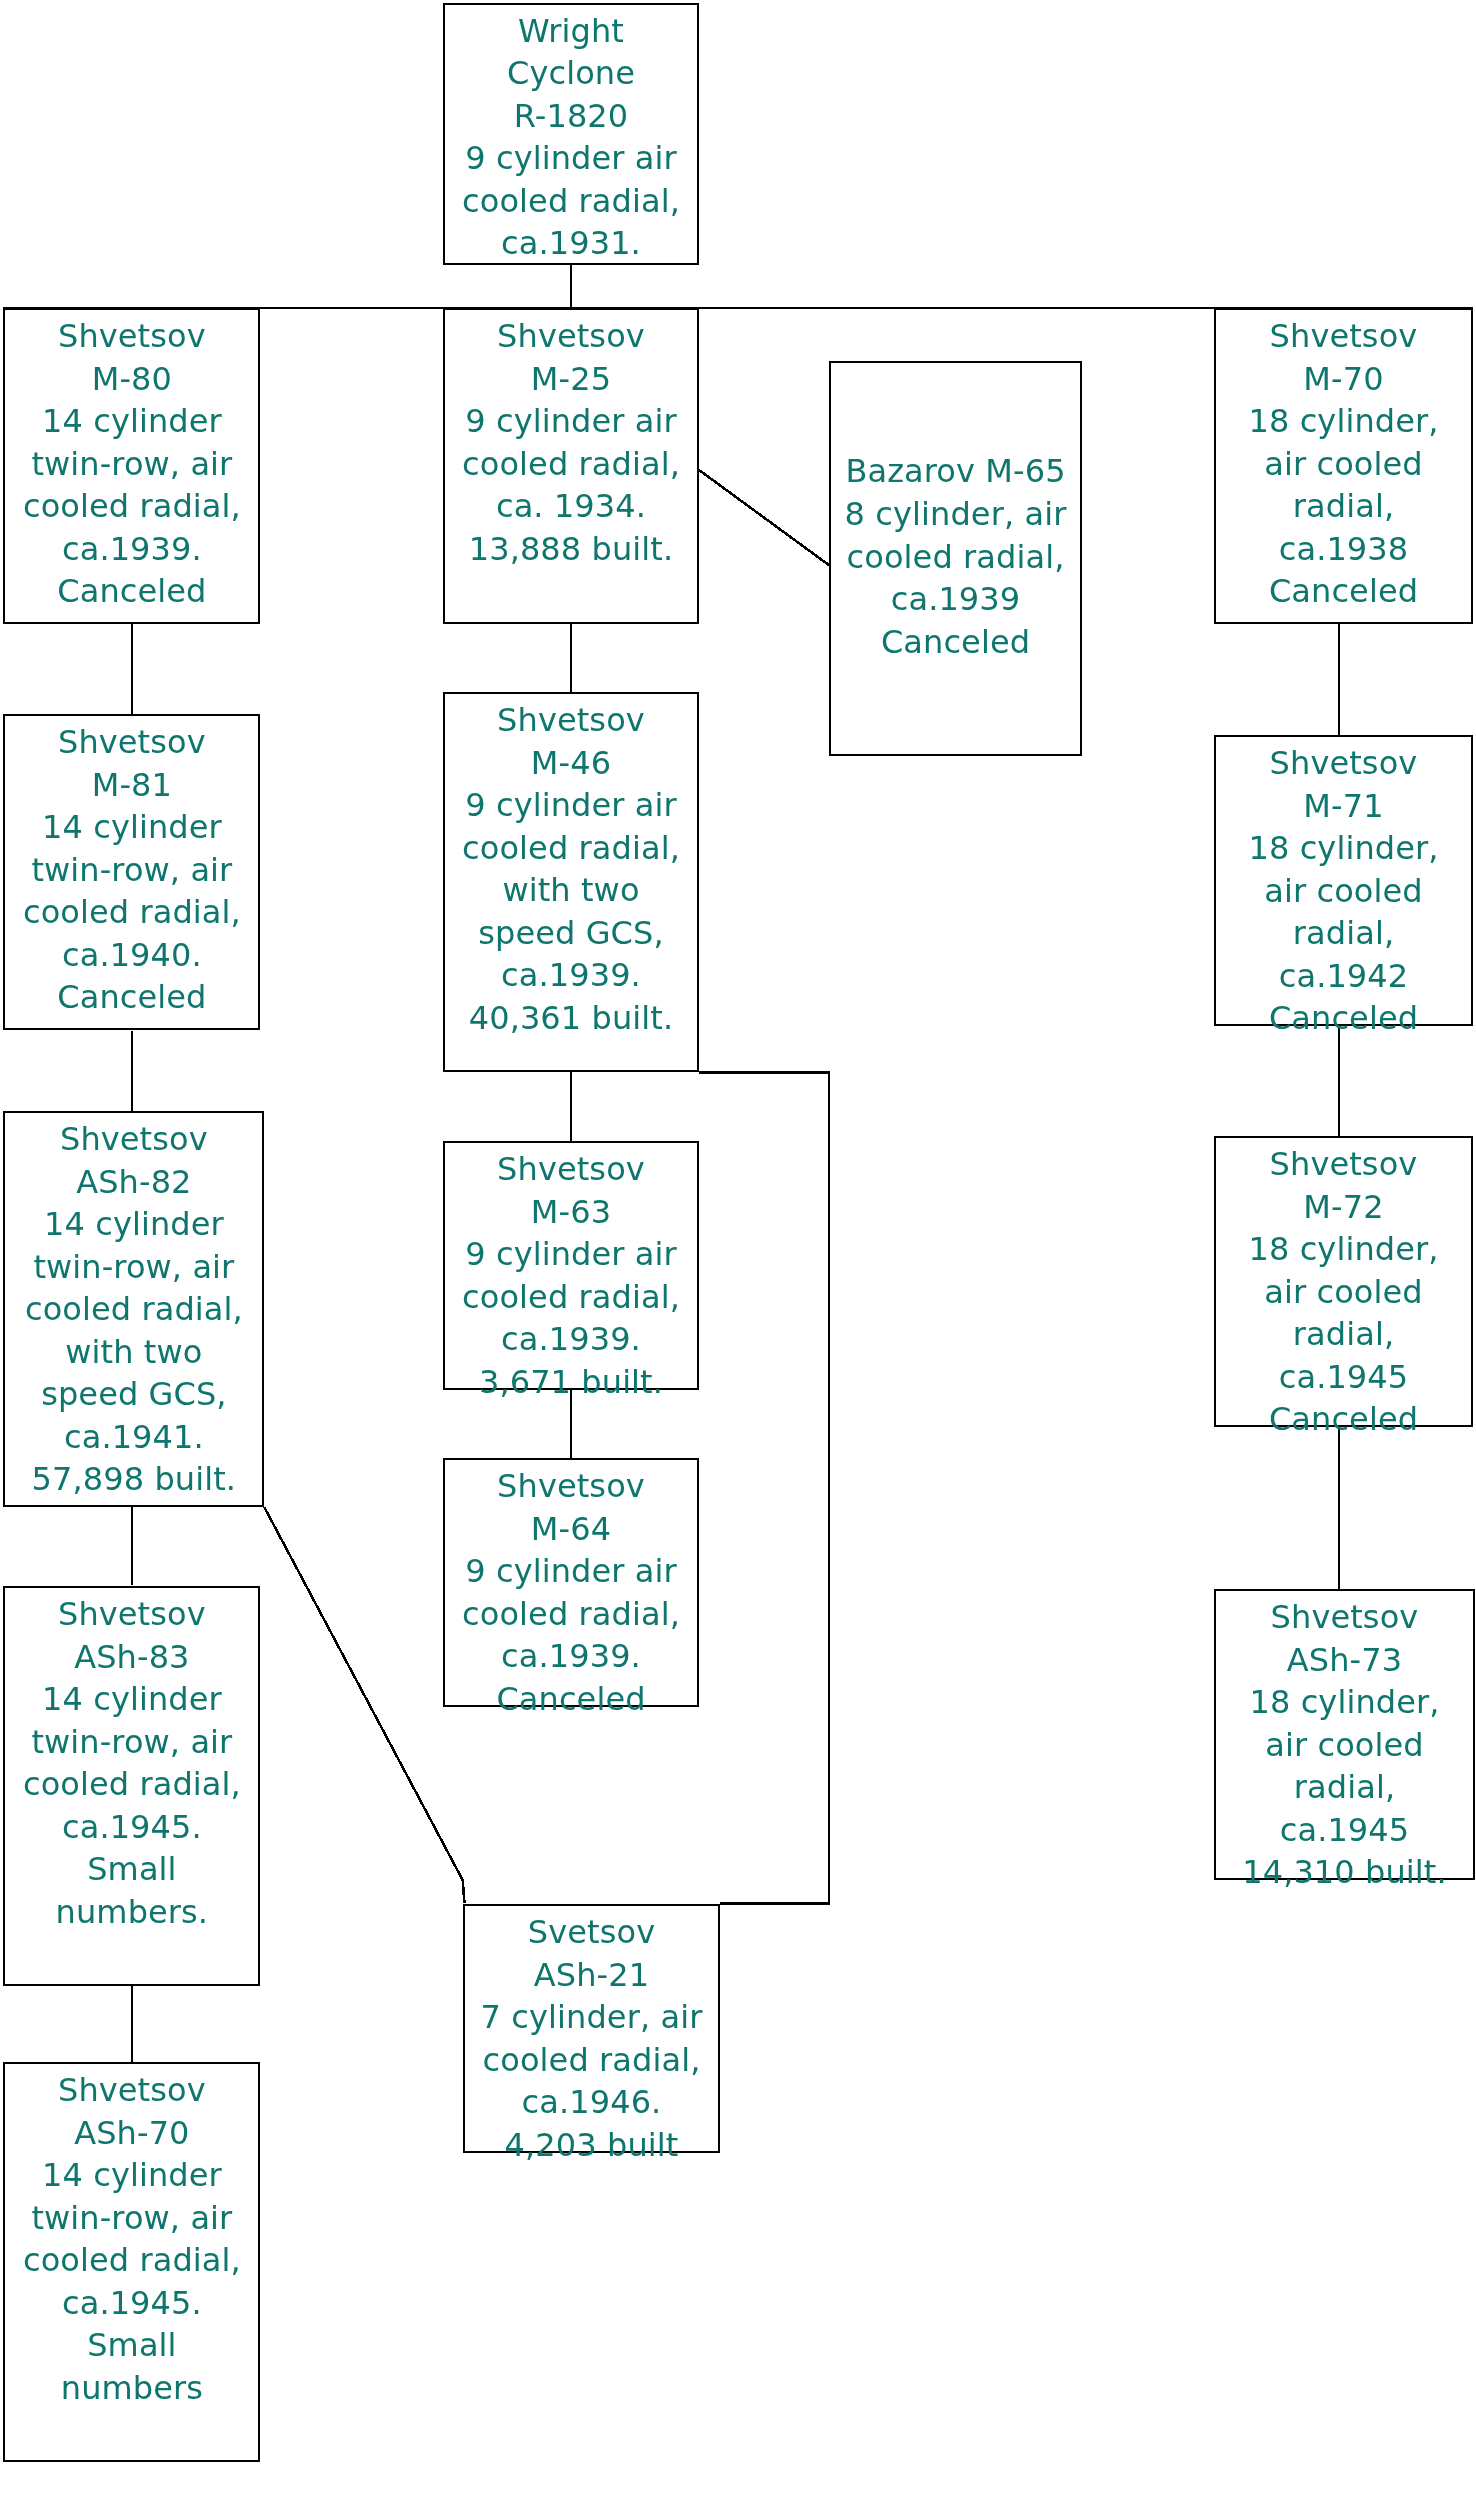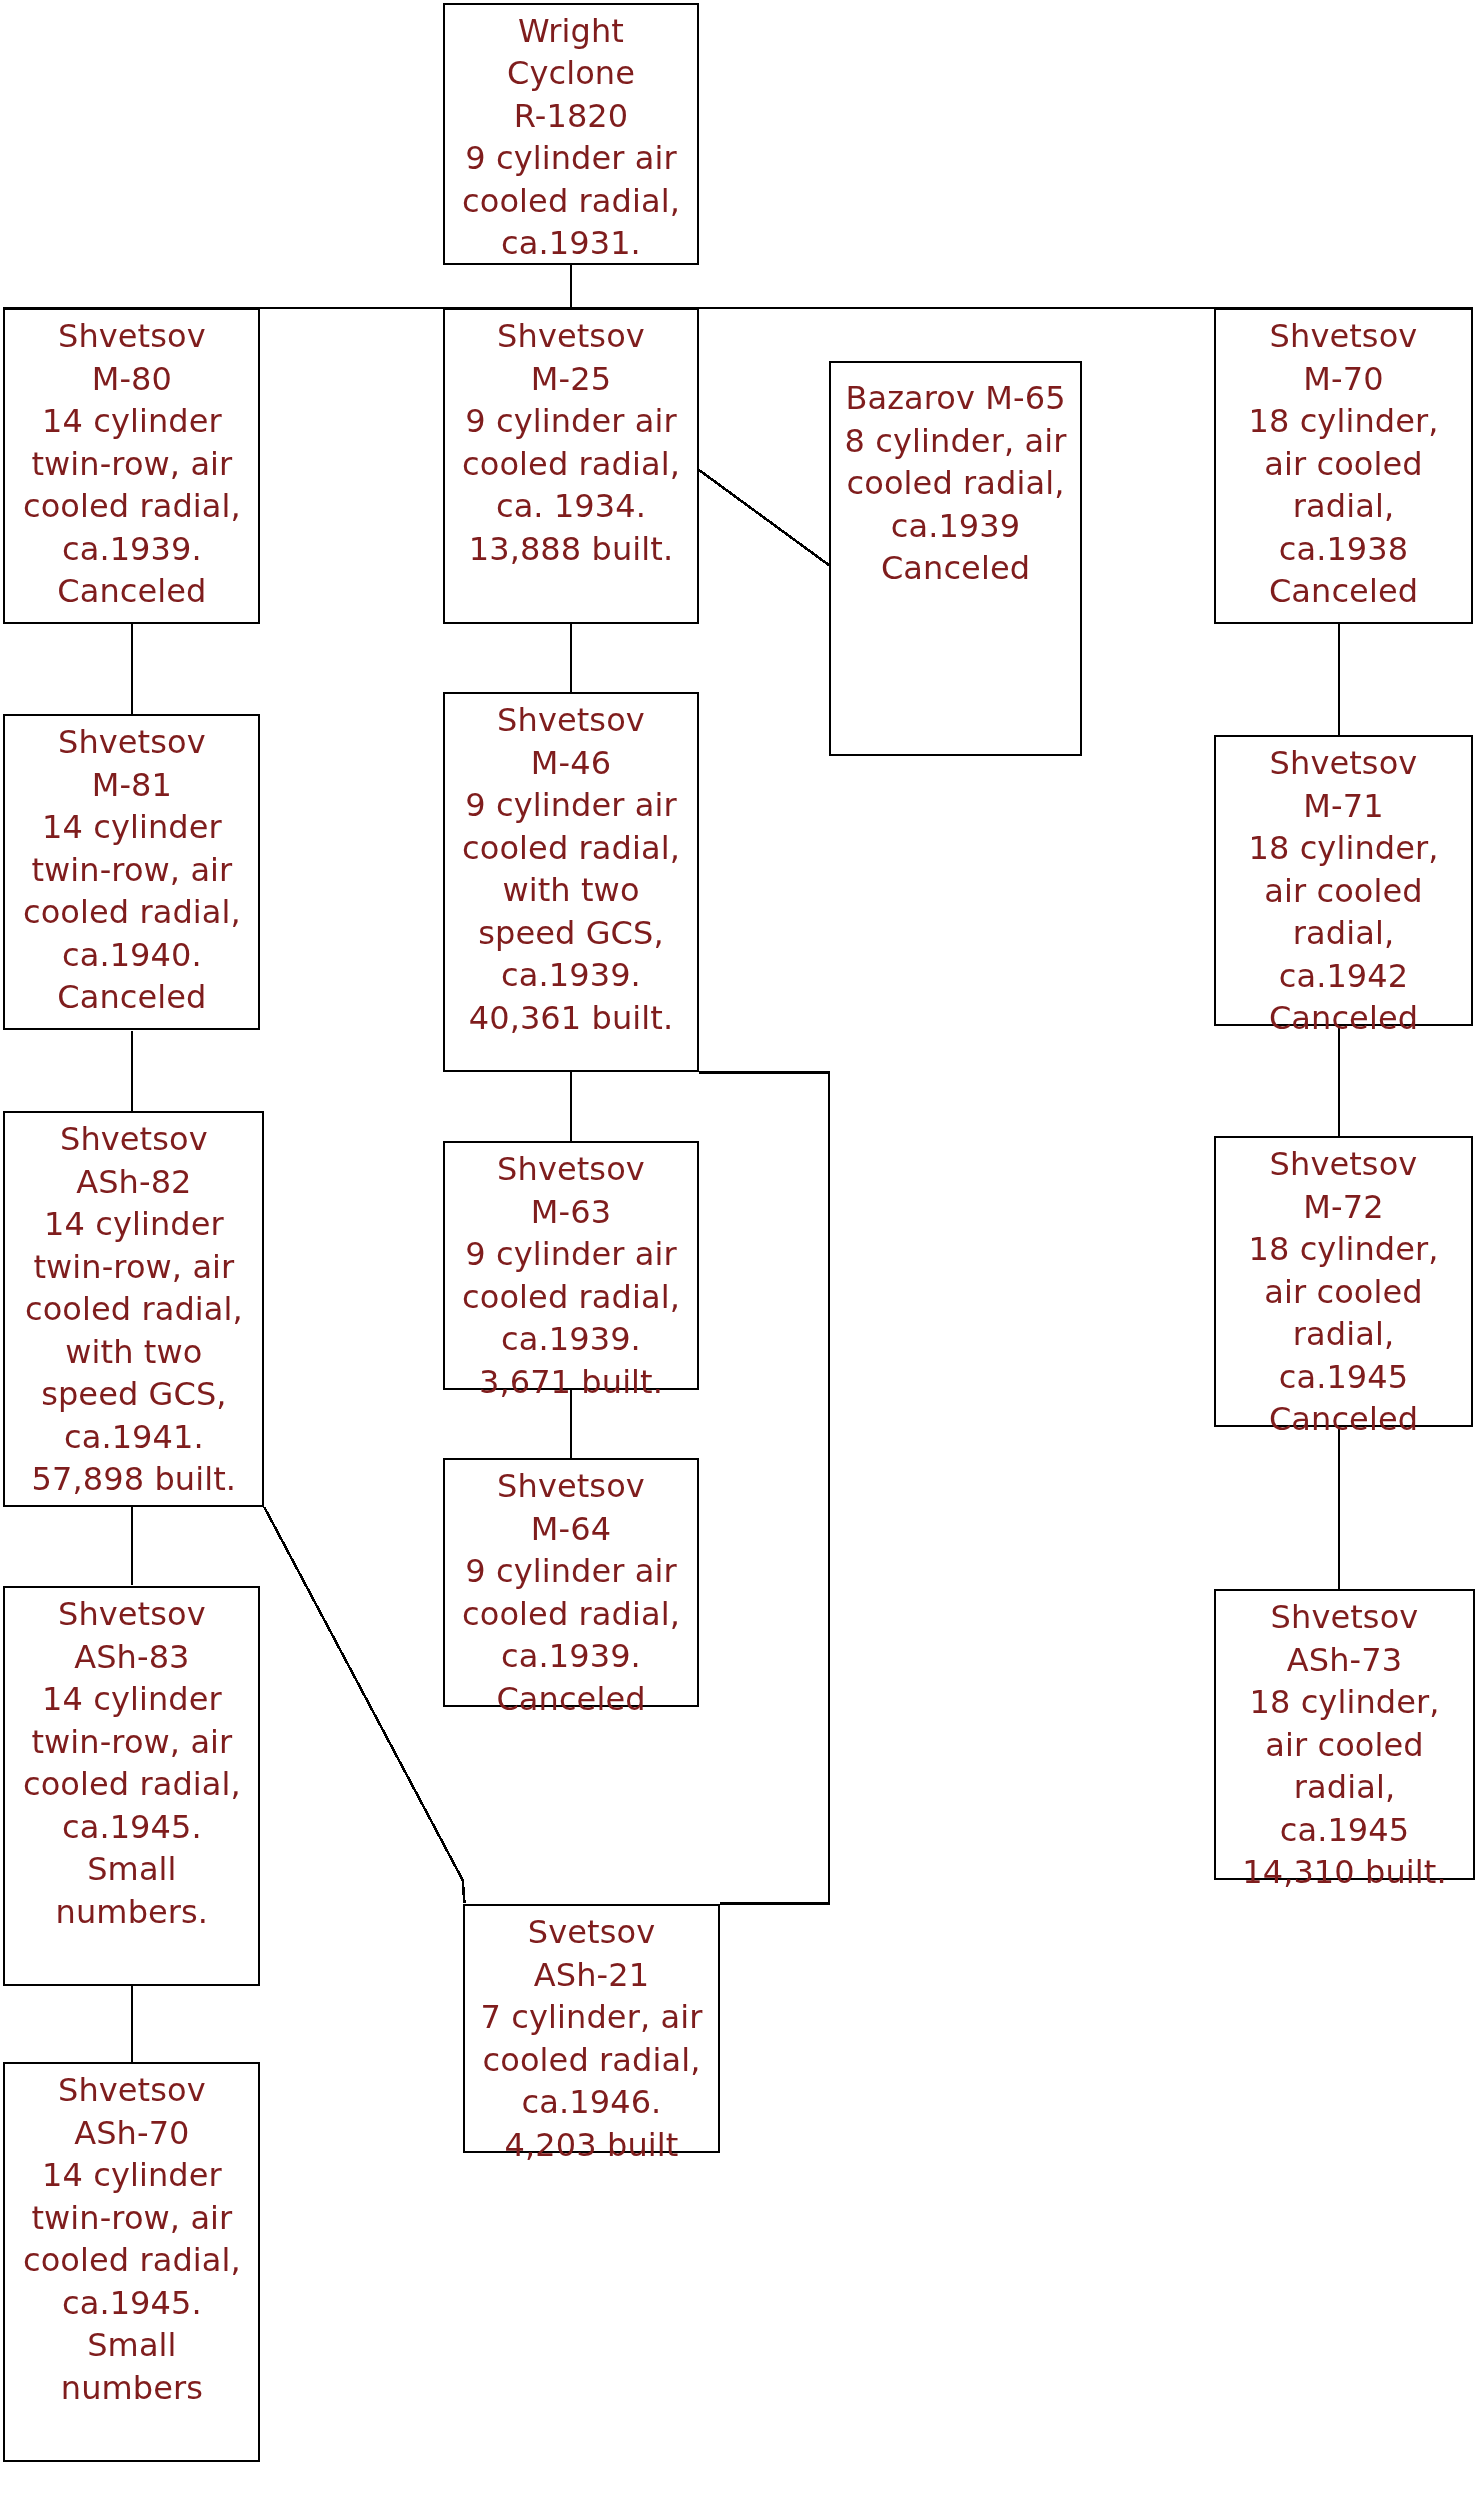--- a/index.html
+++ b/index.html
@@ -27,31 +27,31 @@
   .node {
     position: absolute;
     box-sizing: border-box;
     border: 2.6px solid #000000;
     background: #ffffff;
     display: flex;
     flex-direction: column;
     align-items: center;
     justify-content: flex-start;
     text-align: center;
-    color: #7f1d1d;
+    color: #0f766e;
     font-size: 32px;
     line-height: 1.33;
     letter-spacing: 0.1px;
     padding: 5.1px 1.7px 3.4px 1.7px;
     white-space: pre;
     z-index: 2;
   }
   .node.vcenter {
-    justify-content: flex-start;
-    padding-top: 14px;
+    justify-content: center;
+    padding-top: 0;
   }
   .node .ln {
     display: block;
     width: 100%;
   }
 </style>
 </head>
 <body>
 
 <div id="canvas">

